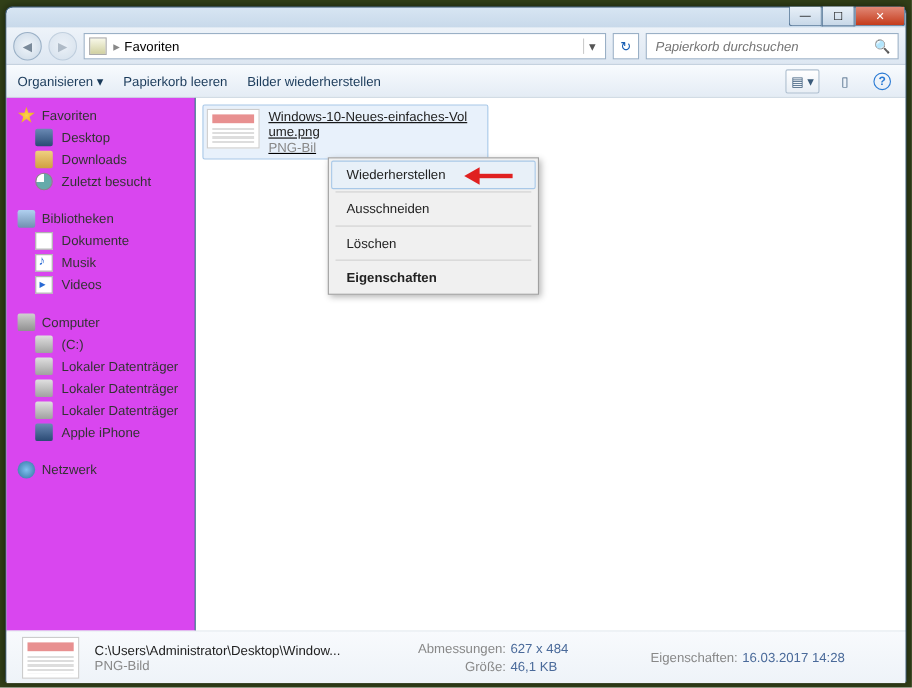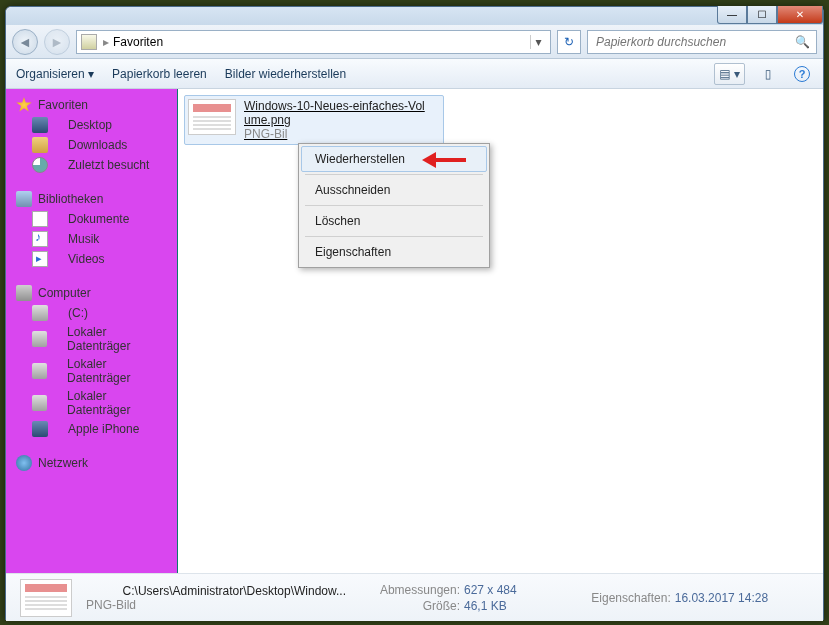--- a/index.html
+++ b/index.html
@@ -24,21 +24,21 @@
   .toolbar { height: 30px; background: linear-gradient(#f8fbfe,#e4ecf5); border-bottom: 1px solid #c8d4e0; display: flex; align-items: center; padding: 0 10px; gap: 18px; }
   .tbitem { color: #1a3a5a; cursor: default; }
   .tb-right { margin-left: auto; display: flex; align-items: center; gap: 12px; }
   .tb-iconbtn { width: 22px; height: 22px; display: flex; align-items: center; justify-content: center; color: #3a5a7a; }
   .tb-iconbtn.view { border: 1px solid #b0c0d0; background: linear-gradient(#fff,#e8eef5); border-radius: 2px; padding: 0 4px; width: auto; }
   .help { color: #2a7ad4; font-weight: bold; border: 1px solid #2a7ad4; border-radius: 50%; width: 16px; height: 16px; font-size: 11px; line-height: 14px; text-align: center; }
   .body { display: flex; height: 484px; }
   .sidebar { width: 172px; background: #d946ef; border-right: 1px solid #0f766e; padding: 6px 4px; overflow: hidden; }
   .navgroup { margin-bottom: 14px; }
   .navhead { display: flex; align-items: center; gap: 6px; padding: 2px 6px; font-weight: normal; color: #333; }
-  .navitem { display: flex; align-items: center; gap: 20px; padding: 2px 6px 2px 22px; color: #333; }
+  .navitem { display: flex; align-items: center; gap: 8px; padding: 2px 6px 2px 22px; color: #333; }
   .navhead .icon, .navitem .icon { width: 16px; height: 16px; display: inline-block; }
   .ic-fav { background: radial-gradient(#ffd050,#e0a000); clip-path: polygon(50% 0,61% 35%,98% 35%,68% 57%,79% 91%,50% 70%,21% 91%,32% 57%,2% 35%,39% 35%); }
   .ic-desktop { background: linear-gradient(#6a8ab4,#2a4a74); border-radius: 2px; }
   .ic-dl { background: linear-gradient(#f0d080,#d0a040); border-radius: 2px; }
   .ic-recent { background: conic-gradient(#6aa 0 270deg,#fff 270deg); border-radius: 50%; border: 1px solid #888; }
   .ic-lib { background: linear-gradient(#b0d0f0,#7090b0); border-radius: 2px; }
   .ic-pic { background: linear-gradient(#90c0f0,#5080b0); border-radius: 2px; }
   .ic-doc { background: #fff; border: 1px solid #aaa; }
   .ic-music { background: #fff; border: 1px solid #aaa; position: relative; }
   .ic-music::after { content: "♪"; position: absolute; left: 2px; top: -2px; color: #2a6ad4; font-size: 12px; }
@@ -51,31 +51,31 @@
   .file-tile { display: flex; align-items: flex-start; gap: 8px; padding: 3px; width: 260px; background: #e8f1fb; border: 1px solid #a8c8e8; border-radius: 2px; }
   .thumb { width: 48px; height: 36px; background: #fff; border: 1px solid #ccc; position: relative; }
   .thumb::before { content:""; position:absolute; left:4px; top:4px; right:4px; height:8px; background:#e89090; }
   .thumb::after { content:""; position:absolute; left:4px; top:16px; right:4px; bottom:4px; background:repeating-linear-gradient(#ddd,#ddd 2px,#fff 2px,#fff 4px); }
   .file-info { line-height: 14px; }
   .file-name { color: #222; }
   .file-type { color: #888; }
   .ctxmenu { position: absolute; left: 292px; top: 136px; width: 192px; background: #f0f0f0; border: 1px solid #a0a0a0; box-shadow: 2px 2px 6px rgba(0,0,0,0.3); padding: 2px; }
   .ctxitem { padding: 6px 14px; color: #222; }
   .ctxitem.highlight { background: #e8f0f8; border: 1px solid #a8c8e8; border-radius: 2px; padding: 5px 13px; }
-  .ctxitem.bold { font-weight: normal; }
+  .ctxitem.bold { font-weight: bold; }
   .ctxsep { height: 1px; background: #d0d0d0; margin: 2px 4px; }
   .arrow { position: absolute; left: 428px; top: 145px; width: 44px; height: 16px; }
   .arrow-line { position: absolute; left: 0; top: 6px; width: 32px; height: 4px; background: #e02020; }
   .arrow-head { position: absolute; left: 0; top: 0; width: 0; height: 0; border-right: 14px solid #e02020; border-top: 8px solid transparent; border-bottom: 8px solid transparent; transform: translateX(-12px); }
   .details { height: 48px; border-top: 1px solid #dde4eb; background: linear-gradient(#f8fafd,#eef3f8); display: flex; align-items: center; padding: 4px 14px; gap: 14px; }
   .det-thumb { width: 52px; height: 38px; background: #fff; border: 1px solid #ccc; position: relative; }
   .det-thumb::before { content:""; position:absolute; left:4px; top:4px; right:4px; height:8px; background:#e89090; }
   .det-thumb::after { content:""; position:absolute; left:4px; top:16px; right:4px; bottom:4px; background:repeating-linear-gradient(#ddd,#ddd 2px,#fff 2px,#fff 4px); }
   .det-main { flex: none; width: 260px; }
-  .det-title { color: #222; text-align: right; }
+  .det-title { color: #222; }
   .det-sub { color: #888; }
   .det-col { display: flex; flex-direction: column; gap: 2px; }
   .det-row { display: flex; gap: 4px; }
   .det-label { color: #888; text-align: right; width: 100px; }
   .det-val { color: #4a6a9a; }
 </style>
 </head>
 <body>
 
 <div class="window">

